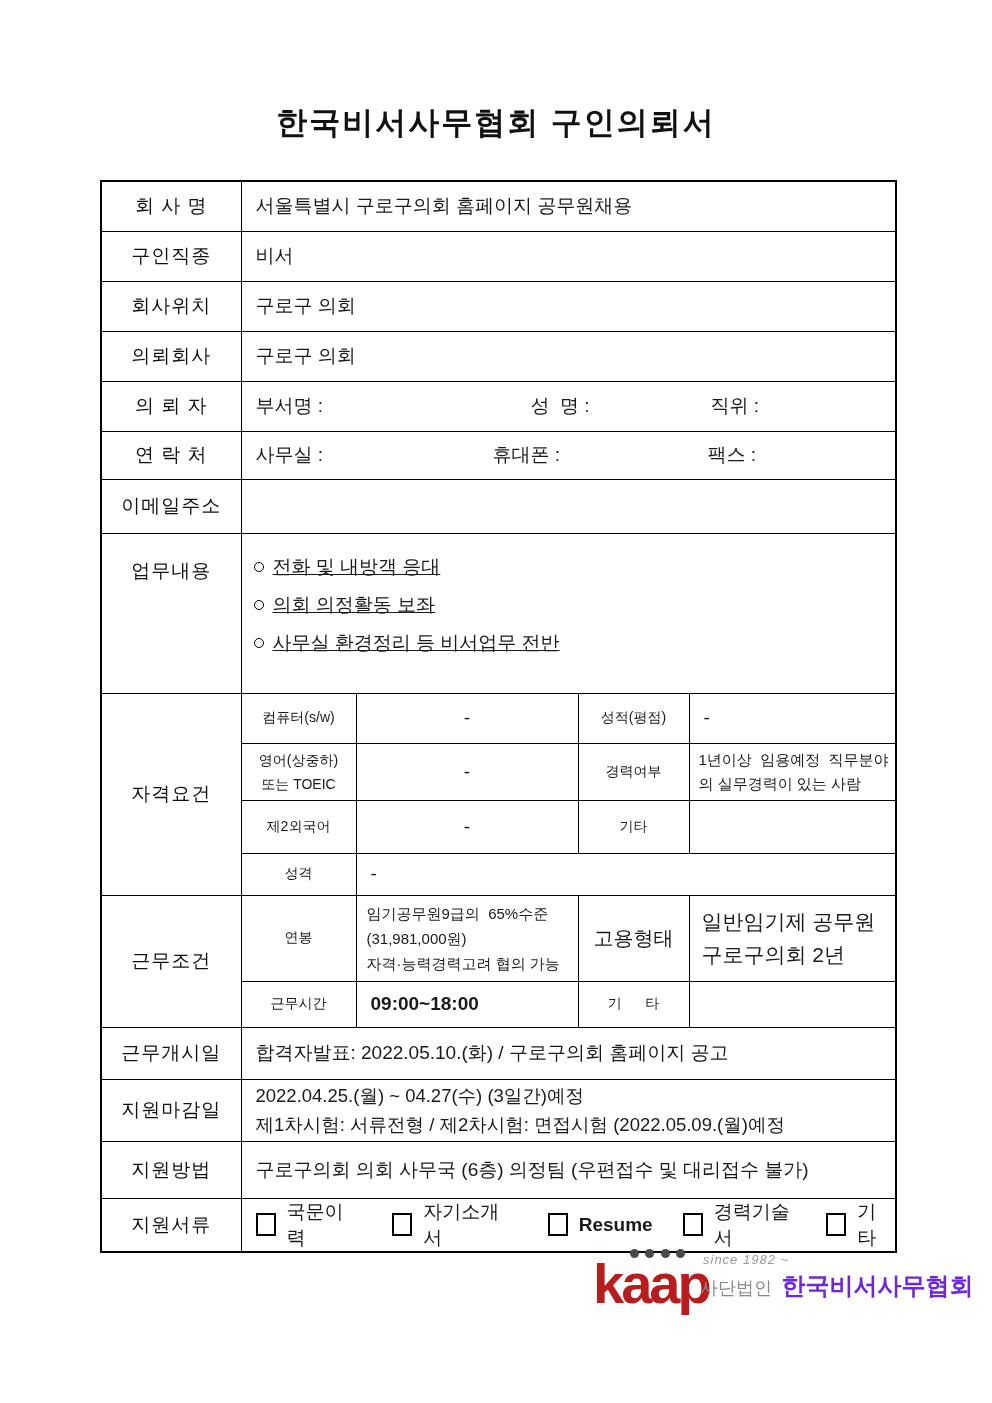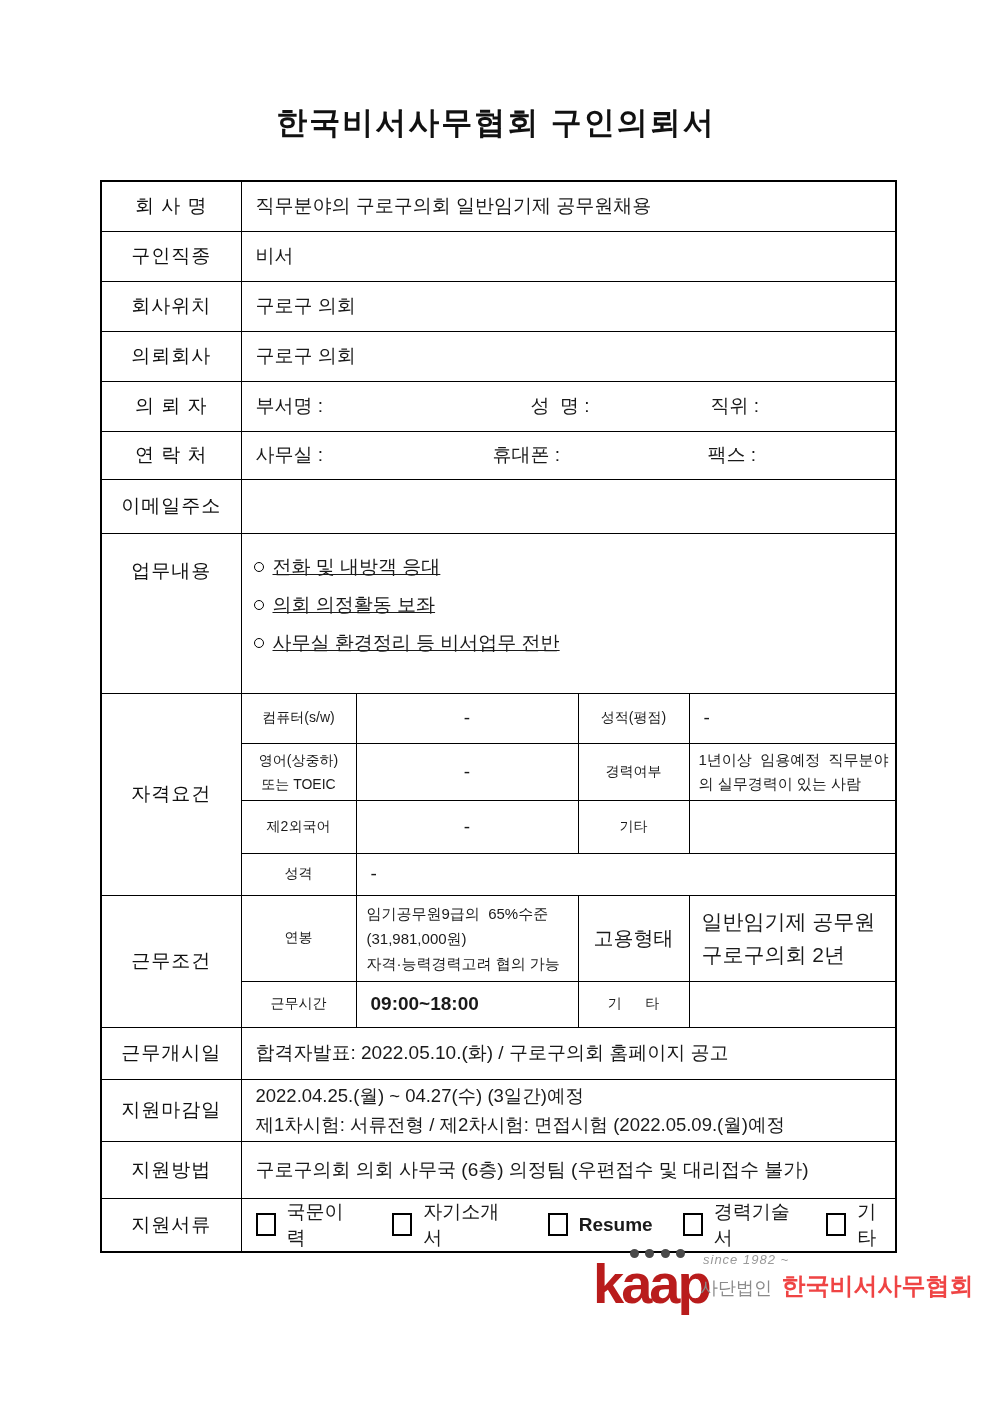--- a/index.html
+++ b/index.html
@@ -66,40 +66,40 @@
     position:absolute; width:9px; height:9px; border-radius:50%;
     background:#4a4a4a; top:3px;
   }
   .dot1{ left:37px; } .dot2{ left:52px; } .dot3{ left:68px; } .dot4{ left:83px; }
   .logo-since {
     position:absolute; left:110px; top:6px; font-size:13px; font-style:italic;
     color:#999; letter-spacing:1px;
   }
   .logo-orgline { position:absolute; left:107px; top:24px; white-space:nowrap; }
   .logo-orgtype { font-size:18px; color:#8a8a8a; }
-  .logo-orgname { font-size:24px; font-weight:bold; color:#ef4444; margin-left:5px; }
+  .logo-orgname { font-size:24px; font-weight:bold; color:#6d28d9; margin-left:5px; }
 </style>
 </head>
 <body>
 
 <div class="page-title">한국비서사무협회 구인의뢰서</div>
 
 <table class="form">
   <colgroup>
     <col style="width:140px">
       <col style="width:115px">
       <col style="width:222px">
     <col style="width:111px">
       <col style="width:207px">
   </colgroup>
 
   <tbody>
       <tr style="height:50px">
     <td class="lbl">회 사 명</td>
-    <td class="val" colspan="4">직무분야의 구로구의회 일반임기제 공무원채용</td>
+    <td class="val" colspan="4">서울특별시 구로구의회 홈페이지 공무원채용</td>
   </tr>
 
   <tr style="height:50px">
     <td class="lbl">구인직종</td>
     <td class="val" colspan="4">비서</td>
   </tr>
 
   <tr style="height:50px">
     <td class="lbl">회사위치</td>
     <td class="val" colspan="4">구로구 의회</td>

